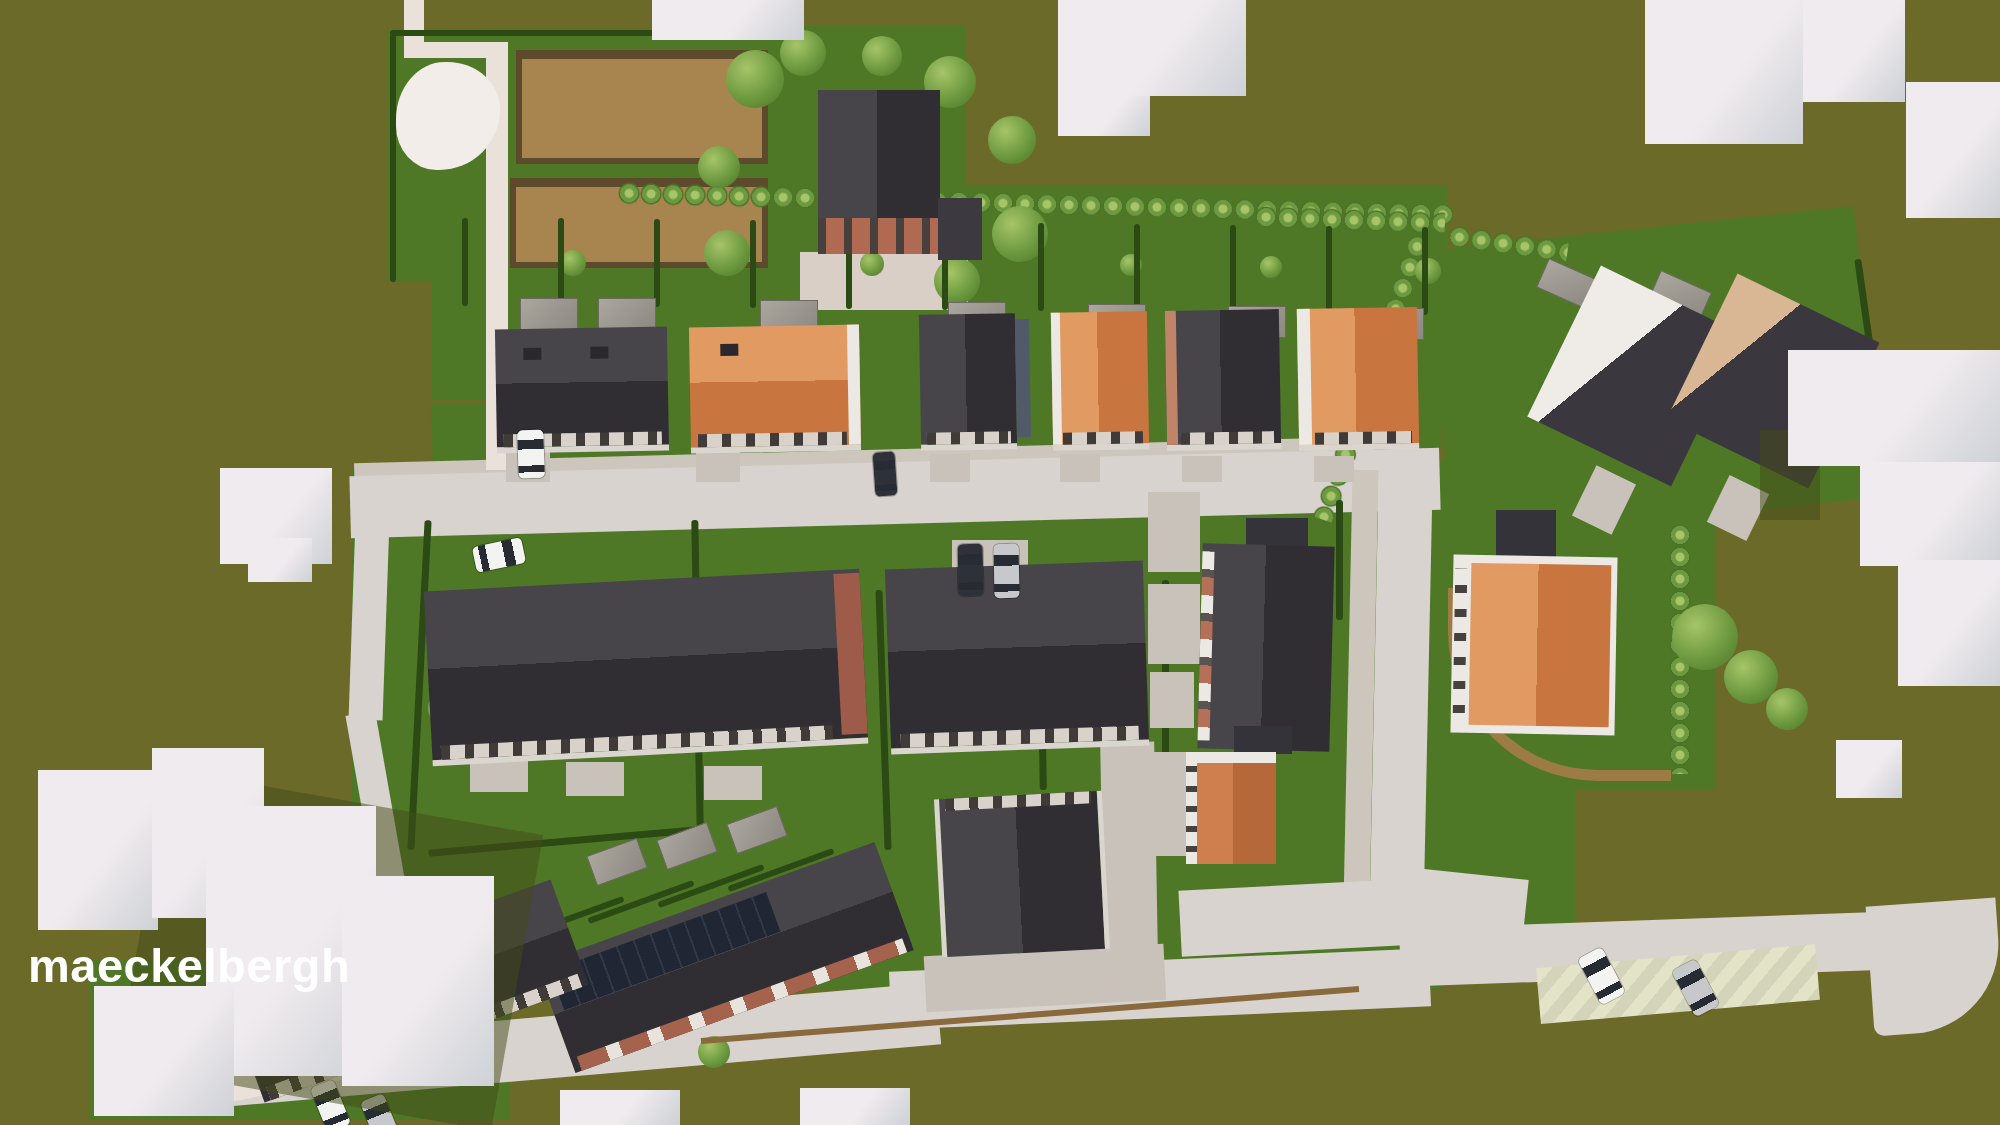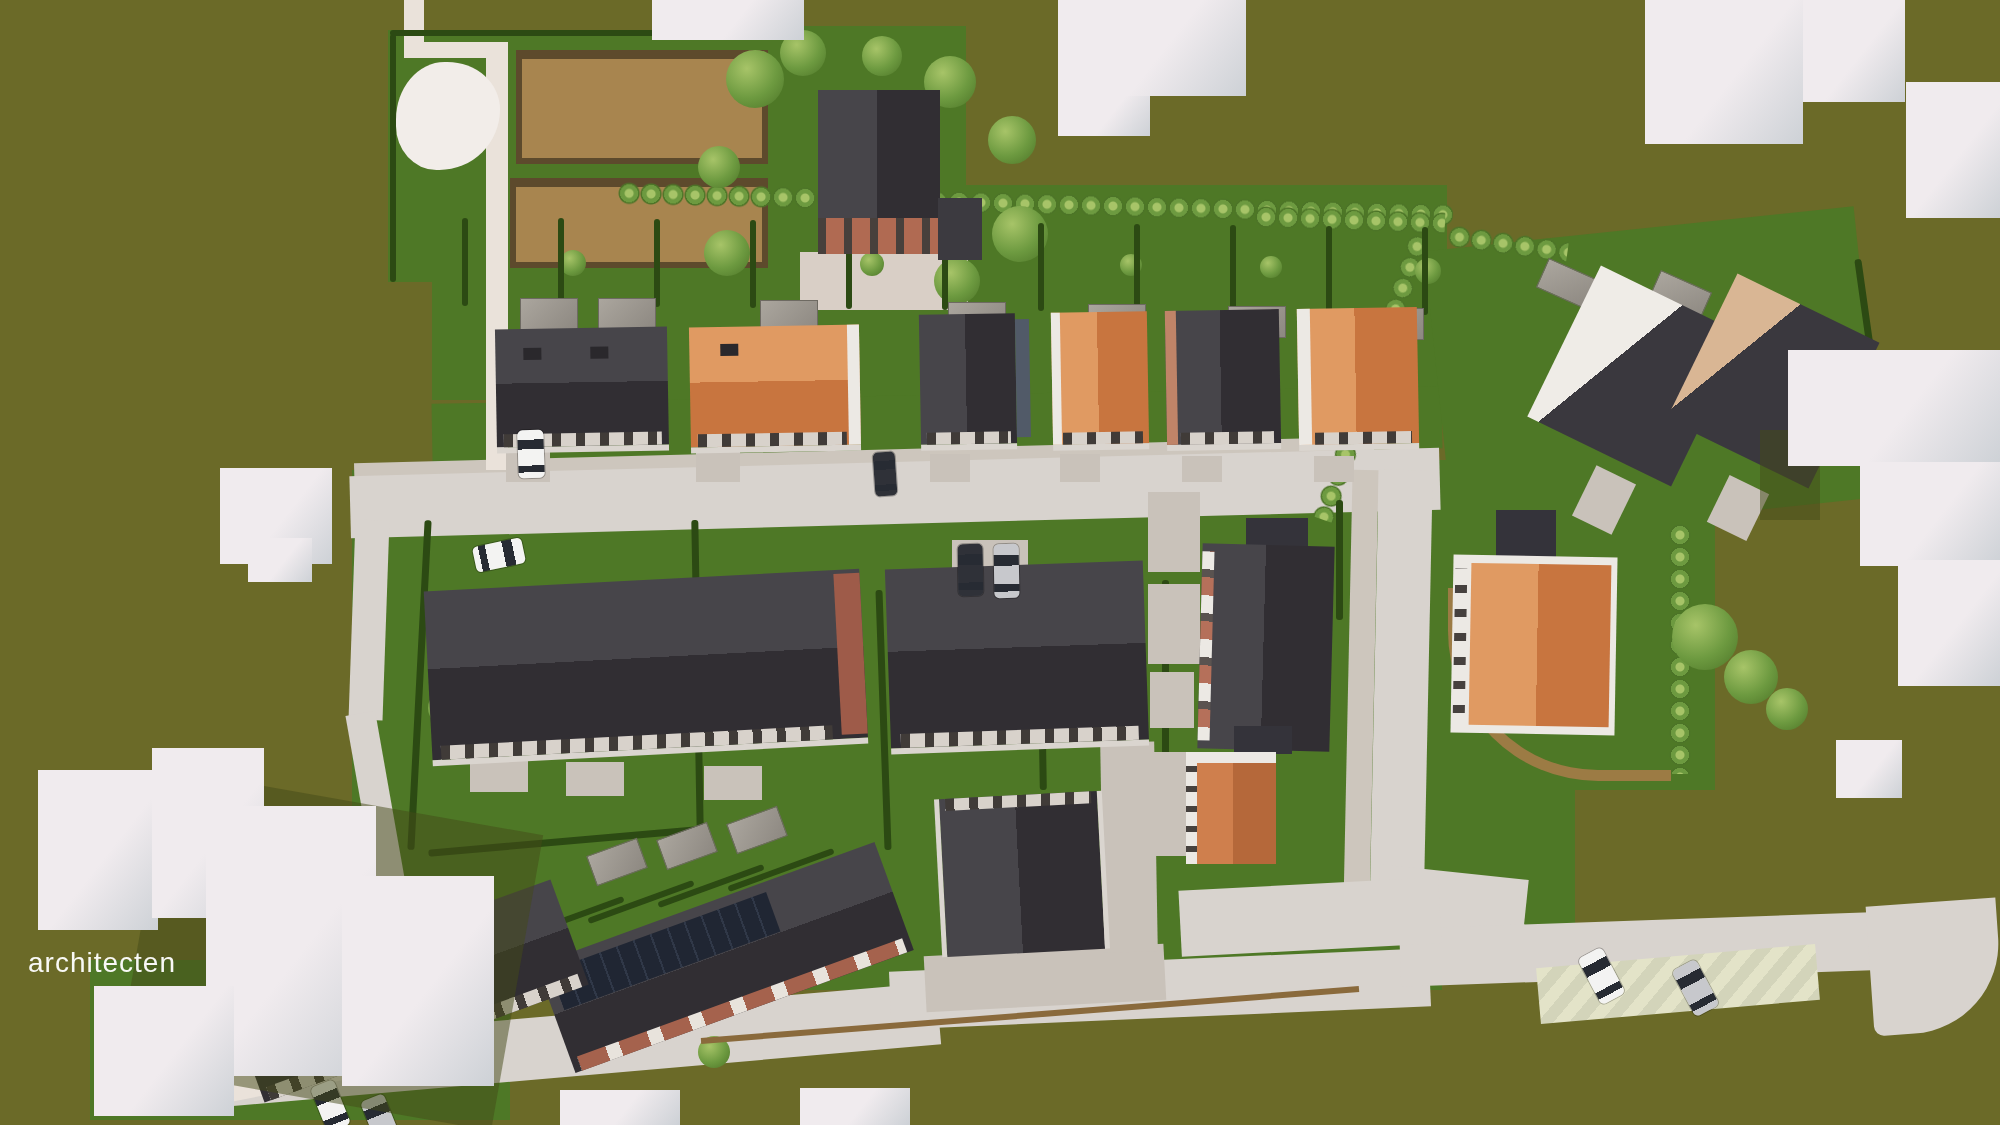--- a/index.html
+++ b/index.html
@@ -284,16 +284,16 @@
   <div class="abs shadow" style="left:140px;top:800px;width:380px;height:300px;transform:rotate(10deg)"></div>
   <div class="abs massing" style="left:38px;top:770px;width:120px;height:160px"></div>
   <div class="abs massing" style="left:152px;top:748px;width:112px;height:170px"></div>
   <div class="abs massing" style="left:206px;top:806px;width:170px;height:270px"></div>
   <div class="abs massing" style="left:342px;top:876px;width:152px;height:210px"></div>
   <div class="abs massing" style="left:94px;top:986px;width:140px;height:130px"></div>
   <div class="abs massing" style="left:560px;top:1090px;width:120px;height:35px"></div>
   <div class="abs massing" style="left:800px;top:1088px;width:110px;height:37px"></div>
 
   <div class="abs logo" style="left:28px;top:942px">
-    <div class="l3">architecten</div>
+    <div class="l2">maeckelbergh</div>
   </div>
 
 </div>
 
 </body></html>

